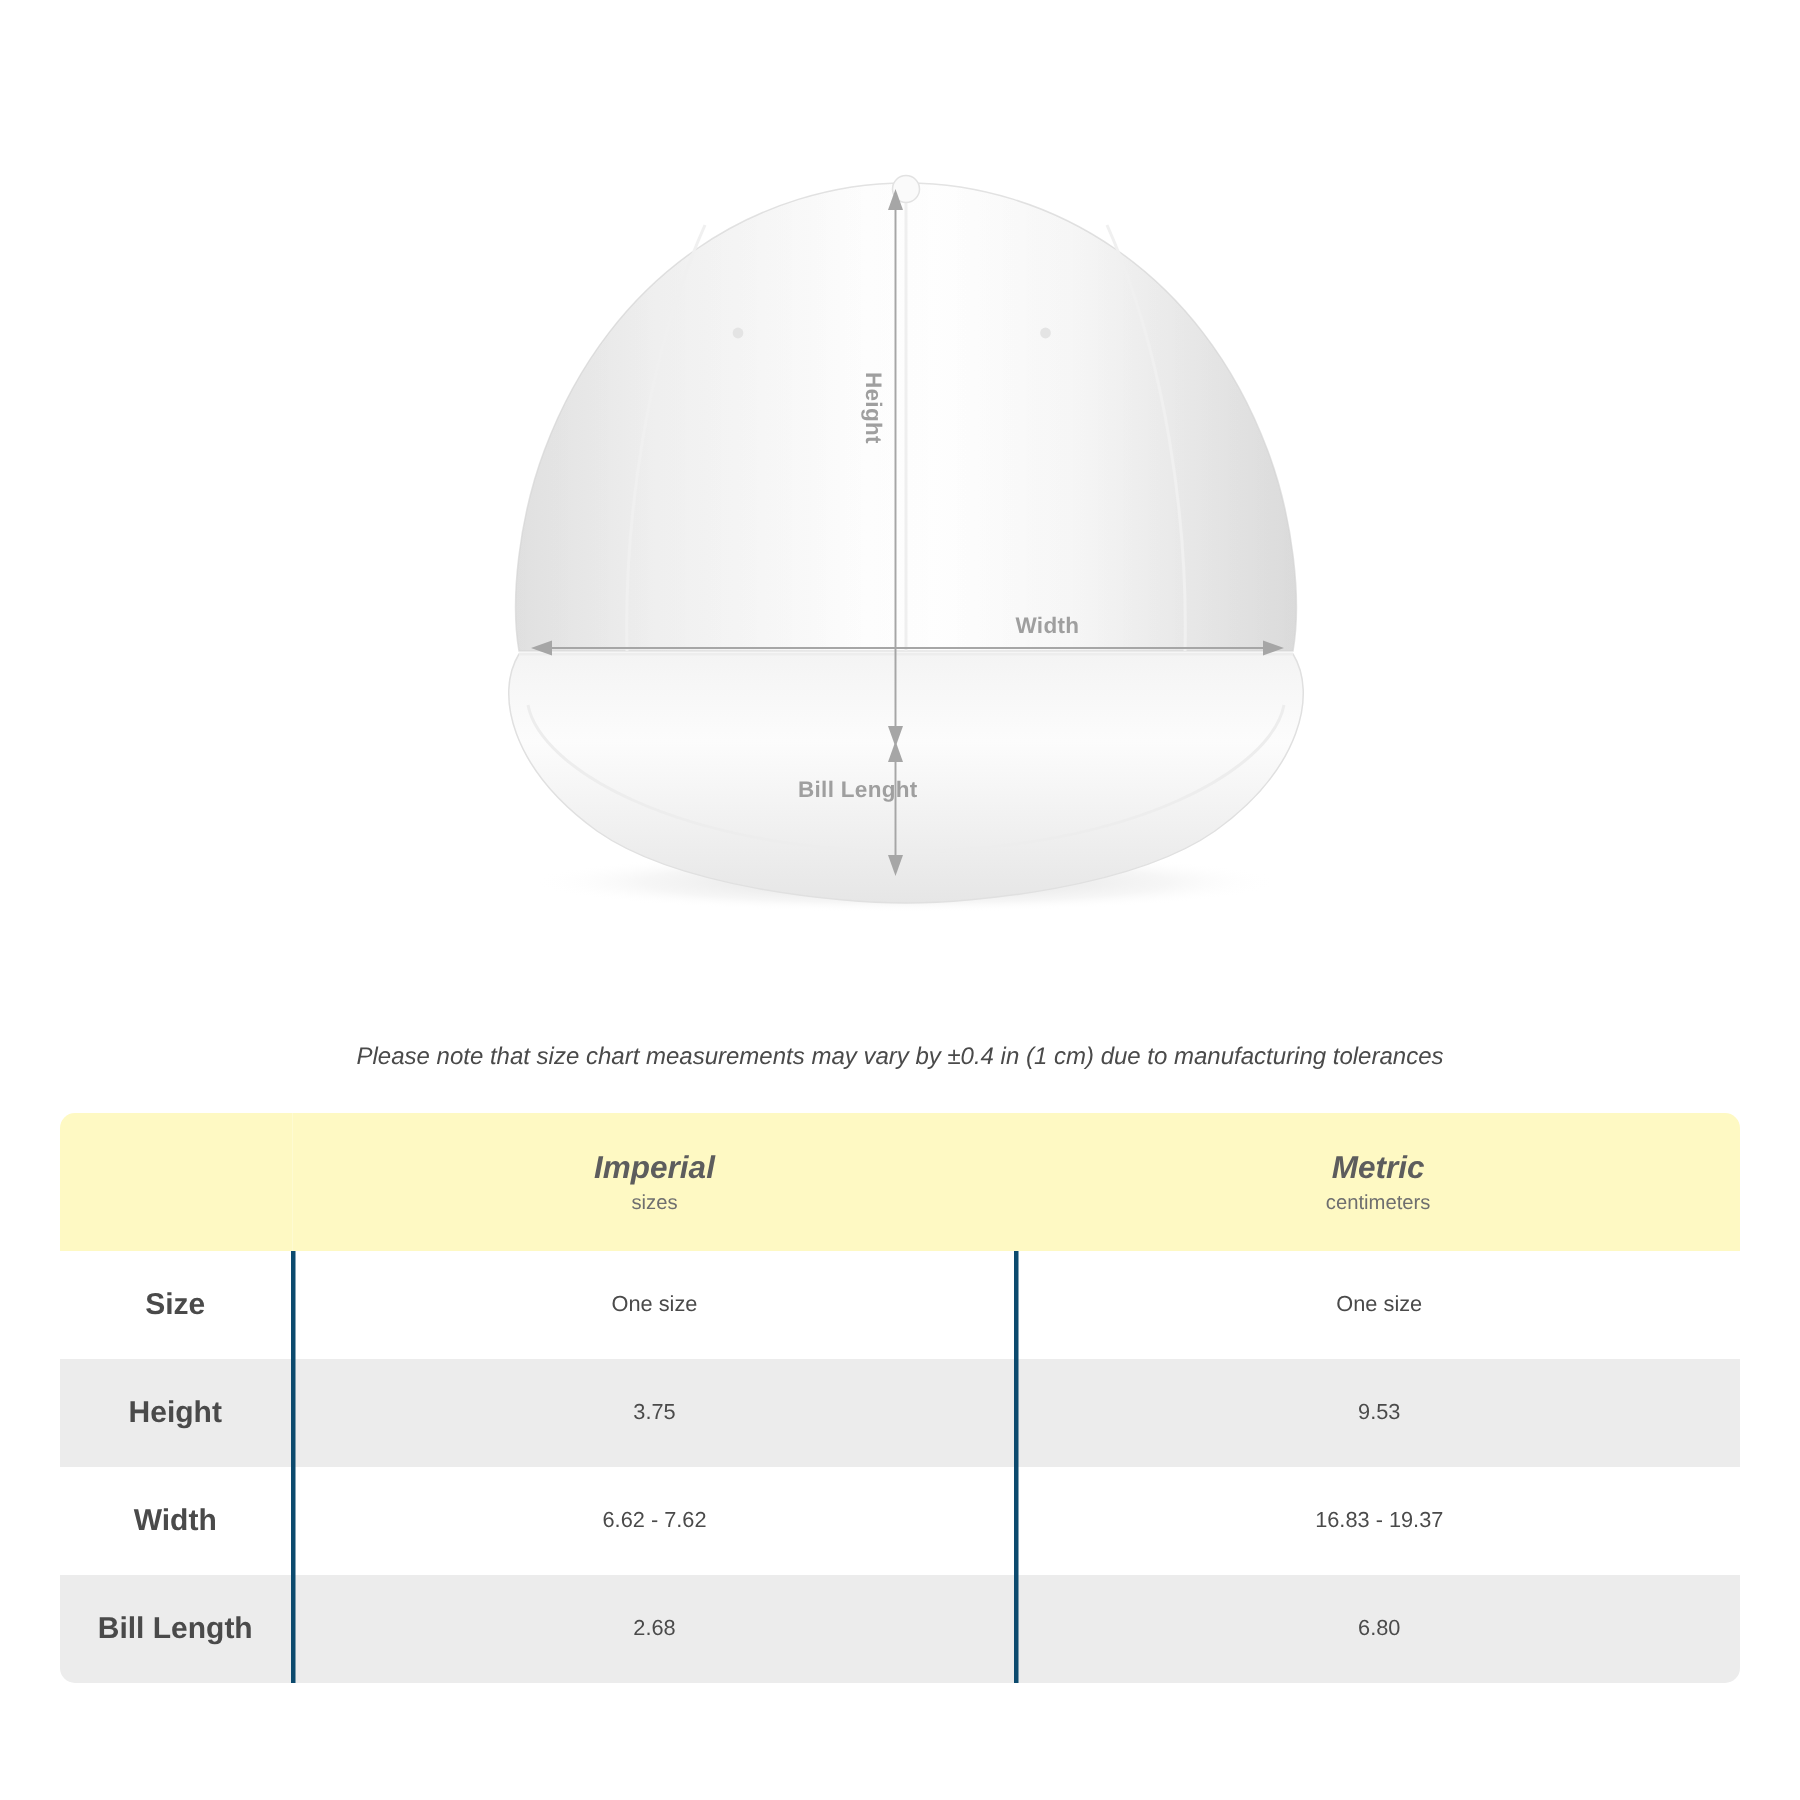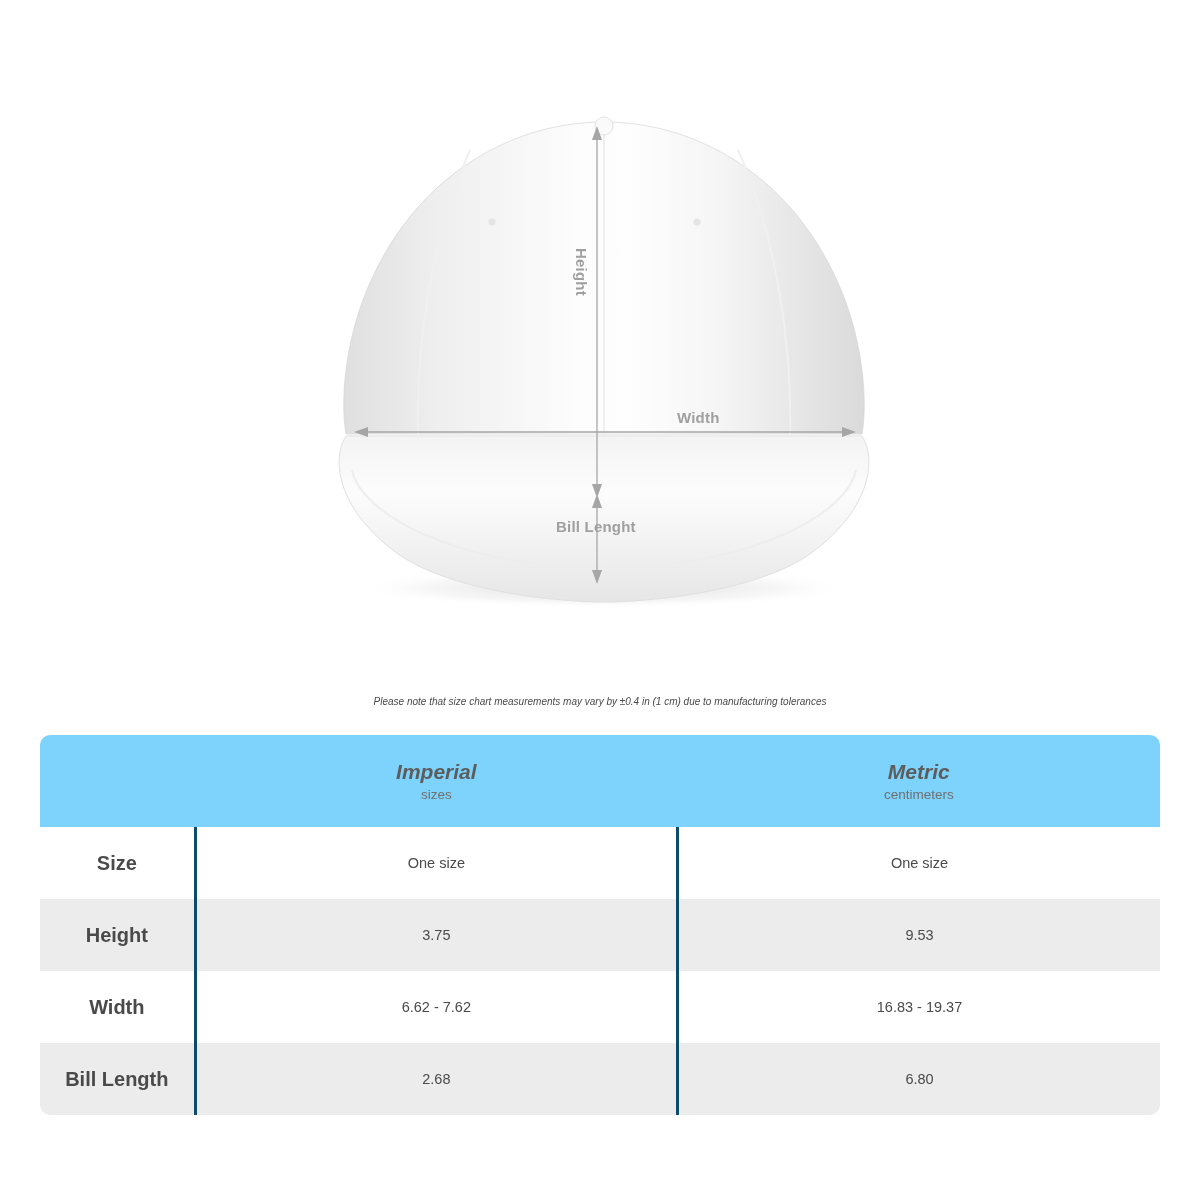--- a/index.html
+++ b/index.html
@@ -49,63 +49,63 @@
   }
   #label-height {
     left: 573px;
     top: 248px;
   }
   #label-width {
     left: 677px;
     top: 409px;
   }
   #label-bill {
-    left: 556px;
+    left: 532px;
     top: 518px;
     line-height: 17px;
     text-align: center;
   }
   #label-bill span { display: block; }
 
   
   .title-block {
     width: 1200px;
     text-align: center;
     margin-top: 36px;
   }
   .chart-title {
     font-size: 25px;
     font-weight: bold;
     color: #2f2f2f;
     margin: 0;
     letter-spacing: -0.2px;
   }
   .chart-note {
-    font-size: 10px;
+    font-size: 16px;
     font-style: italic;
     color: #4a4a4a;
     margin: 12px 0 0 0;
   }
 
   
   .table-wrap {
     margin: 28px auto 0 auto;
     width: 1120px;
   }
   table.size-chart {
     width: 100%;
     border-collapse: collapse;
     table-layout: fixed;
   }
   table.size-chart td, table.size-chart th {
     border: none;
     padding: 0;
   }
   .head-row td {
-    background: #7dd3fc;
+    background: #fef9c3;
     height: 92px;
     vertical-align: middle;
     text-align: center;
   }
   .head-row td:first-child {
     border-top-left-radius: 10px;
   }
   .head-row td:last-child {
     border-top-right-radius: 10px;
   }

